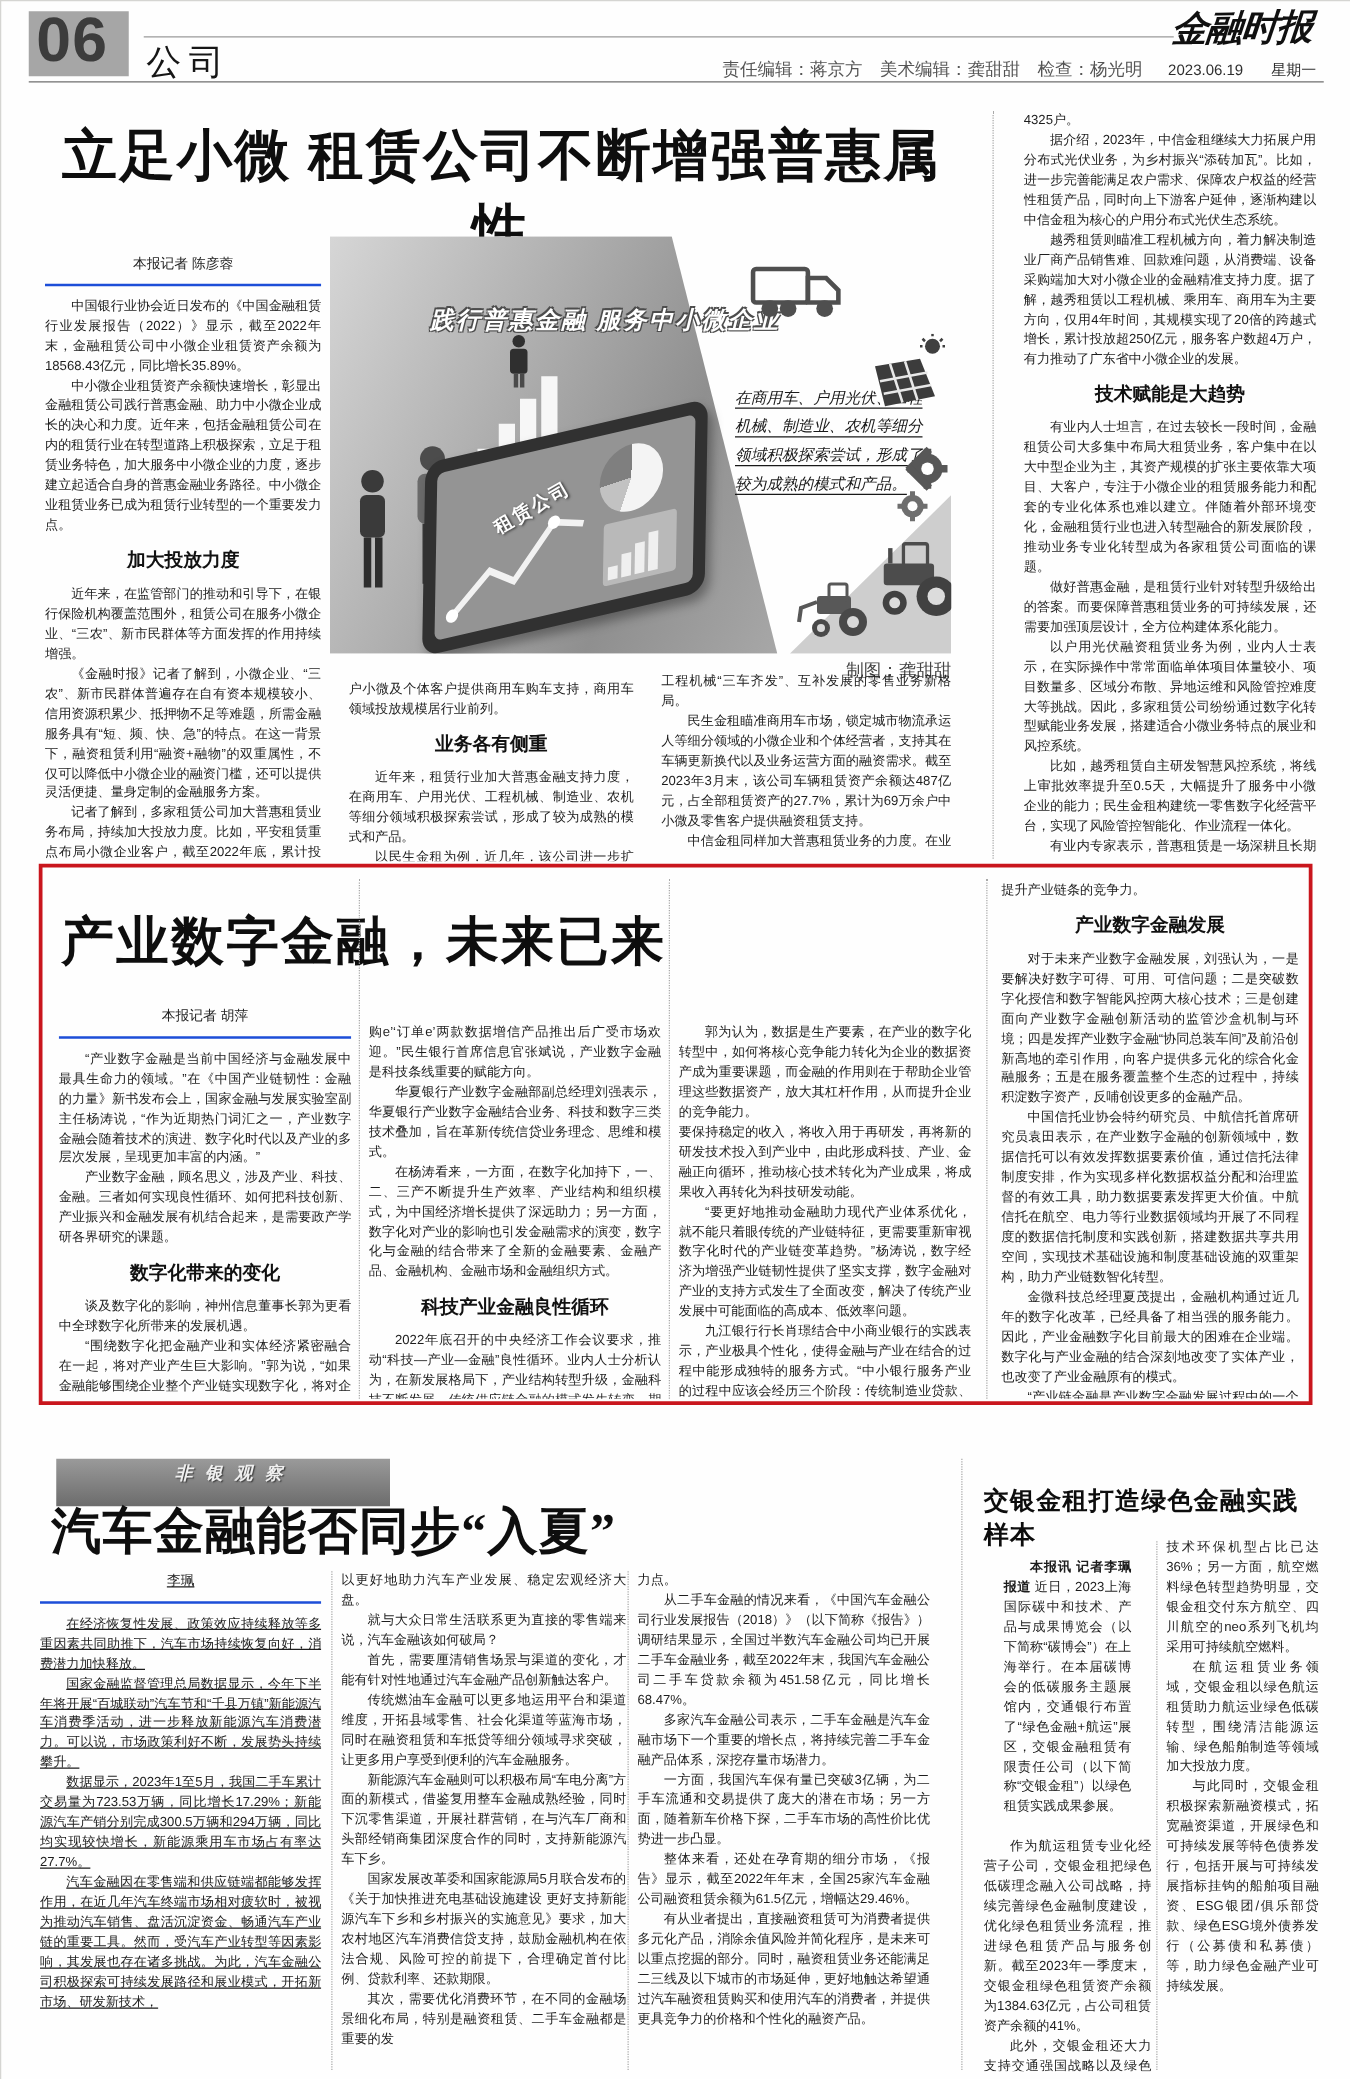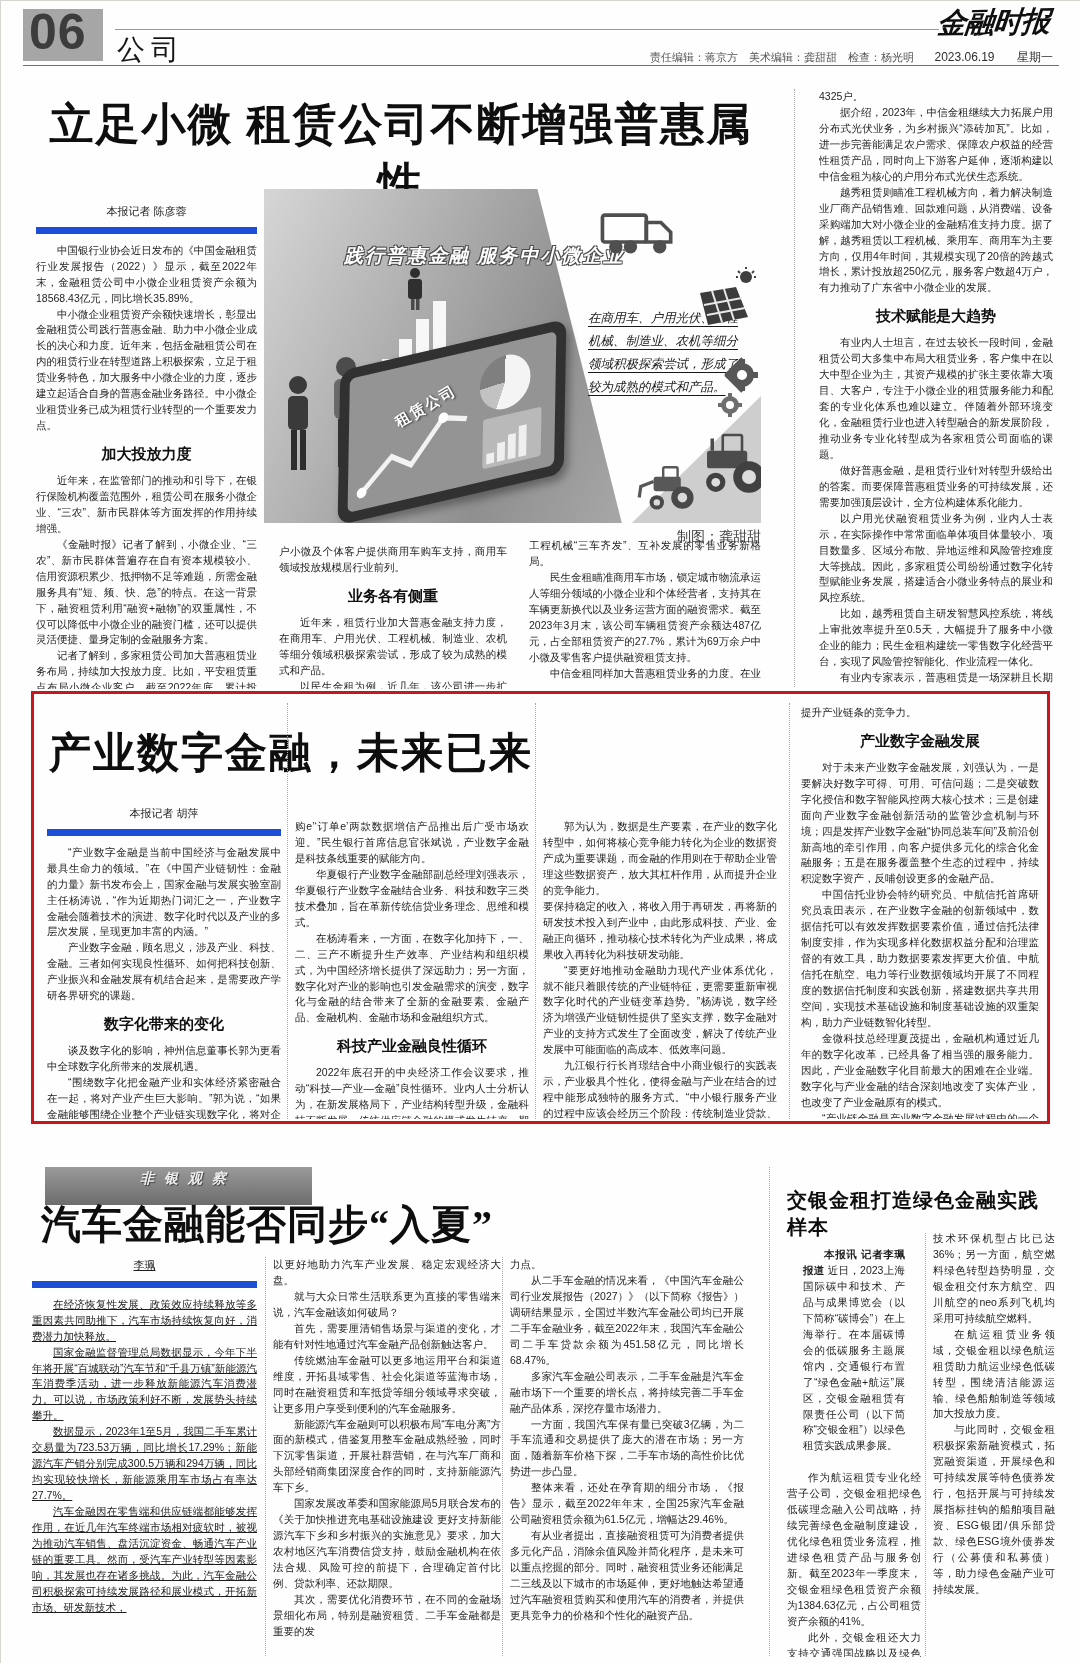--- a/index.html
+++ b/index.html
@@ -10,28 +10,28 @@
   .pnum-box{position:absolute;left:22px;top:8px;width:80px;height:52px;background:#a6a6a6;}
   .pnum{position:absolute;left:6px;top:-6px;font-size:50px;font-weight:900;color:#3c3c3c;
         font-family:"Liberation Sans",sans-serif;letter-spacing:1px;}
   .section-title{position:absolute;left:116px;top:30px;font-size:28px;letter-spacing:6px;color:#161616;}
   .rule-a{position:absolute;left:114px;top:28px;width:824px;height:1px;background:#9a9a9a;}
   .rule-b{position:absolute;left:22px;top:64px;width:1036px;height:1px;background:#6f6f6f;}
   .masthead{position:absolute;left:936px;top:2px;width:122px;height:46px;font-family:"DejaVu Serif","Liberation Serif",serif;
         font-size:29px;font-weight:700;font-style:italic;color:#101010;transform:skewX(-6deg) rotate(-1deg);
         letter-spacing:-1px;white-space:nowrap;}
   .edline{position:absolute;left:420px;top:46px;width:632px;text-align:right;white-space:nowrap;}
-  .edline .eds{font-size:11px;color:#555;}
+  .edline .eds{font-size:14px;color:#555;}
   .edline .dt{font-size:12px;color:#2e2e2e;margin-left:16px;}
   .edline .wk{font-size:12px;color:#2e2e2e;margin-left:18px;}
   
   .col{position:absolute;font-size:10.5px;line-height:1.52;text-align:justify;color:#1d1d1d;overflow:hidden;}
   .col p{margin:0;text-indent:2em;}
   .subhead{font-size:15px;font-weight:bold;text-align:center;color:#111;margin:9px 0 7px;font-family:"Liberation Sans",sans-serif;}
-  .byline{text-align:center;font-size:11px;color:#222;padding:4px 0 7px;border-bottom:7px solid #1d4ed8;margin-bottom:9px;}
+  .byline{text-align:center;font-size:11px;color:#222;padding:4px 0 7px;border-bottom:2px solid #1d4ed8;margin-bottom:9px;}
   .ht{font-family:"Liberation Serif","DejaVu Serif",serif;font-weight:700;color:#0e0e0e;}
   .vsep{position:absolute;width:0;border-left:1px dotted #a9a9a9;}
   
   .lead-headline{position:absolute;left:38px;top:94px;width:724px;text-align:center;font-size:44px;letter-spacing:2px;}
   
   .gfx{position:absolute;left:263px;top:188px;width:497px;height:334px;overflow:hidden;}
   .gfx-bg{position:absolute;inset:0;background:linear-gradient(115deg,#d6d6d6,#8f8f8f 55%,#bdbdbd);
           clip-path:polygon(0 0,55% 0,72% 100%,0 100%);}
   .gfx-tri{position:absolute;inset:0;background:#cecece;clip-path:polygon(100% 62%,100% 100%,74% 100%);}
   .gfx-slogan{position:absolute;left:80px;top:54px;font-size:19px;font-weight:bold;font-style:italic;color:#fff;
@@ -334,21 +334,21 @@
         <p>新能源汽车金融则可以积极布局“车电分离”方面的新模式，借鉴复用整车金融成熟经验，同时下沉零售渠道，开展社群营销，在与汽车厂商和头部经销商集团深度合作的同时，支持新能源汽车下乡。</p>
         <p>国家发展改革委和国家能源局5月联合发布的《关于加快推进充电基础设施建设 更好支持新能源汽车下乡和乡村振兴的实施意见》要求，加大农村地区汽车消费信贷支持，鼓励金融机构在依法合规、风险可控的前提下，合理确定首付比例、贷款利率、还款期限。</p>
         <p>其次，需要优化消费环节，在不同的金融场景细化布局，特别是融资租赁、二手车金融都是重要的发</p>
       </div>
   </div>
 
   <div class="vsep" style="left:501px;top:1256px;height:399px;"></div>
   <div class="col" style="left:509px;top:1256px;width:234px;height:399px;">
     <div>
         <p style="text-indent: 0px;">力点。</p>
-        <p>从二手车金融的情况来看，《中国汽车金融公司行业发展报告（2027）》（以下简称《报告》）调研结果显示，全国过半数汽车金融公司均已开展二手车金融业务，截至2022年末，我国汽车金融公司二手车贷款余额为451.58亿元，同比增长68.47%。</p>
+        <p>从二手车金融的情况来看，《中国汽车金融公司行业发展报告（2018）》（以下简称《报告》）调研结果显示，全国过半数汽车金融公司均已开展二手车金融业务，截至2022年末，我国汽车金融公司二手车贷款余额为451.58亿元，同比增长68.47%。</p>
         <p>多家汽车金融公司表示，二手车金融是汽车金融市场下一个重要的增长点，将持续完善二手车金融产品体系，深挖存量市场潜力。</p>
         <p>一方面，我国汽车保有量已突破3亿辆，为二手车流通和交易提供了庞大的潜在市场；另一方面，随着新车价格下探，二手车市场的高性价比优势进一步凸显。</p>
         <p>整体来看，还处在孕育期的细分市场，《报告》显示，截至2022年年末，全国25家汽车金融公司融资租赁余额为61.5亿元，增幅达29.46%。</p>
         <p>有从业者提出，直接融资租赁可为消费者提供多元化产品，消除余值风险并简化程序，是未来可以重点挖掘的部分。同时，融资租赁业务还能满足二三线及以下城市的市场延伸，更好地触达希望通过汽车融资租赁购买和使用汽车的消费者，并提供更具竞争力的价格和个性化的融资产品。</p>
       </div>
   </div>
 
   <div class="vsep" style="left:768px;top:1166px;height:489px;"></div>
 
   <div class="green-headline">交银金租打造绿色金融实践样本</div>

